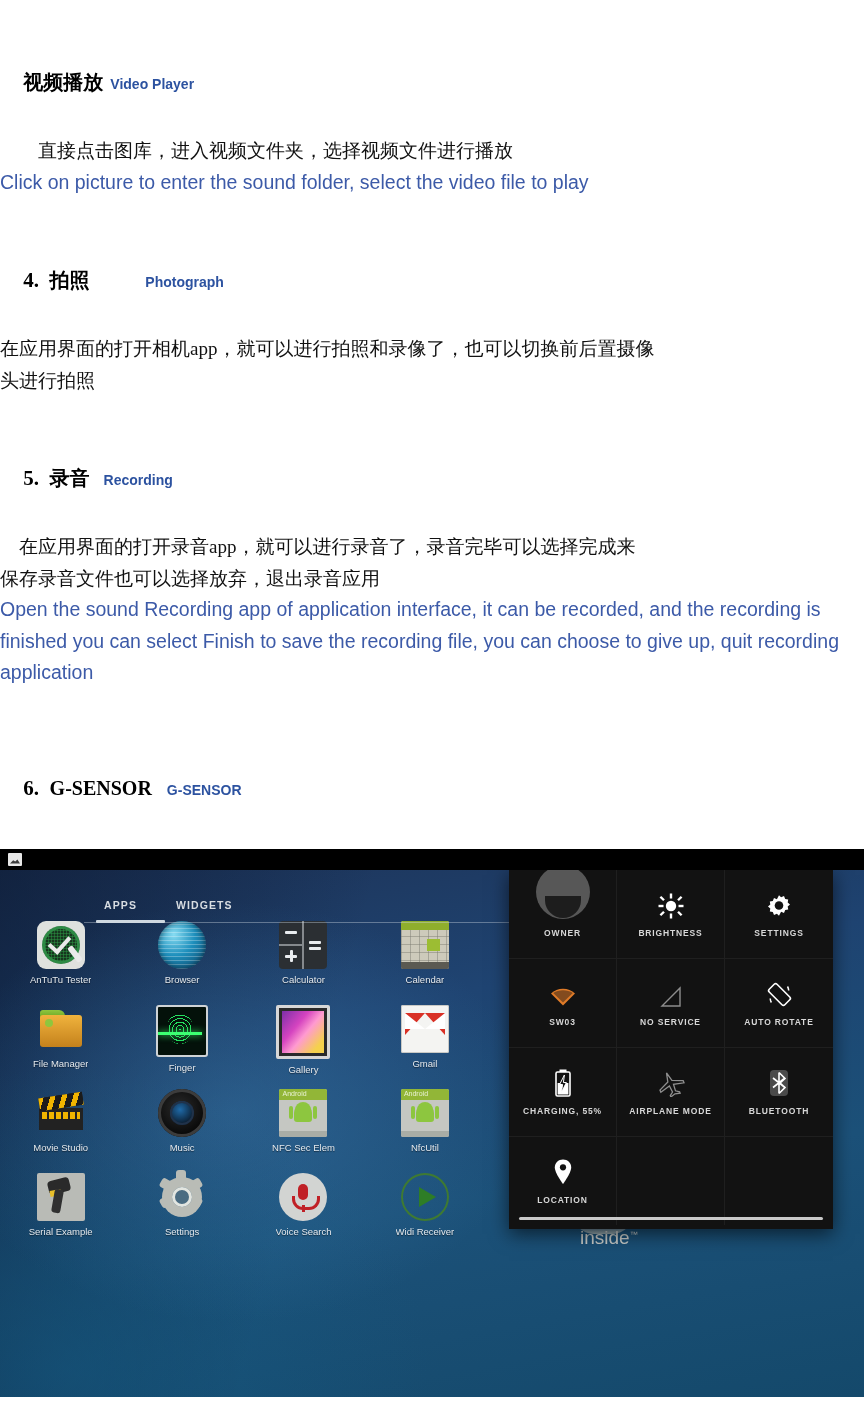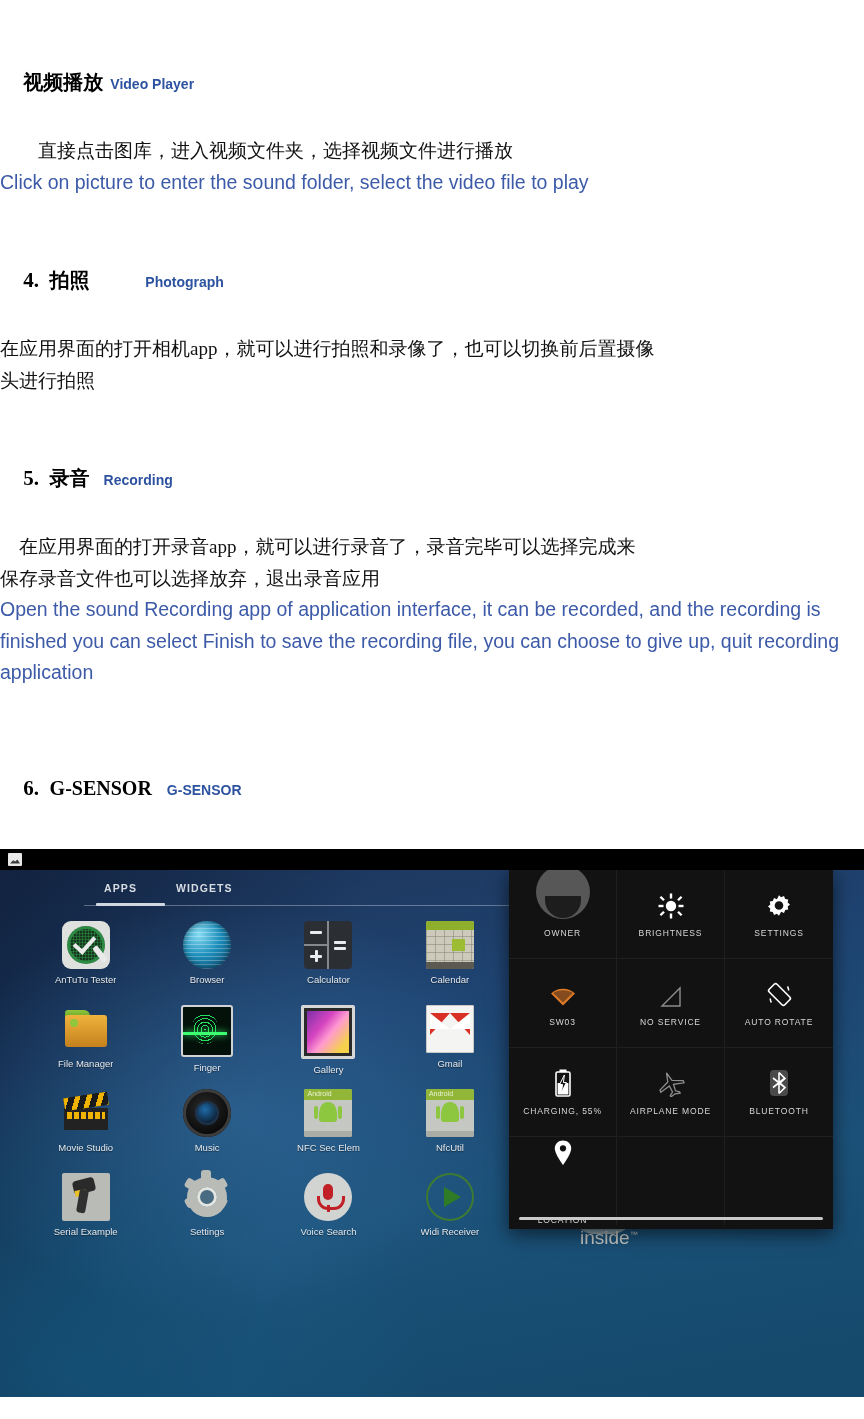--- a/index.html
+++ b/index.html
@@ -80,42 +80,41 @@
     position:absolute;left:8px;top:4px;width:14px;height:13px;
     background:#e8e8e8;border-radius:1px;
   }
   .statusbar .sb-icon:after{
     content:"";position:absolute;left:2px;top:6px;width:10px;height:5px;
     background:#3b3b3b;
     clip-path:polygon(0 100%,32% 35%,52% 62%,74% 20%,100% 100%);
   }
 
   
-  .tabs{position:absolute;top:33px;left:0;width:608px;height:32px;z-index:3;}
+  .tabs{position:absolute;top:50px;left:0;width:608px;height:32px;z-index:3;}
   .tab{
     position:absolute;top:0;
     font-size:10.5px;letter-spacing:1.1px;color:#d8dde2;font-weight:bold;
   }
   .tab.apps{left:104px;}
   .tab.widgets{left:176px;}
   .tabline{
     position:absolute;top:23px;left:84px;width:425px;height:1px;
     background:rgba(205,215,225,.40);
   }
   .tabline-active{
     position:absolute;top:21px;left:96px;width:69px;height:3px;
     background:#cfd8e0;border-radius:1px;
   }
 
   
   .appgrid{
     position:absolute;top:72px;left:0;width:607px;z-index:2;
     display:grid;grid-template-columns:repeat(5,1fr);
     row-gap:8px;
-    padding-left:25px;
   }
   .app{
     display:flex;flex-direction:column;align-items:center;
     height:76px;
   }
   .app .ico{width:48px;height:48px;position:relative;flex:none;}
   .app .lbl{
     margin-top:5px;font-size:9.5px;color:#e4e9ee;text-align:center;
     font-family:"Liberation Sans",sans-serif;
     white-space:nowrap;overflow:hidden;max-width:92px;
@@ -244,21 +243,21 @@
   .ic-widi{border-radius:50%;box-shadow:inset 0 0 0 2px #3f7a32;position:relative;background:transparent;}
   .ic-widi .tri{position:absolute;left:18px;top:14px;width:0;height:0;
     border-left:17px solid #2e7d26;border-top:10px solid transparent;border-bottom:10px solid transparent;}
 
   
   .qs{
     position:absolute;left:509px;top:21px;width:324px;height:359px;
     background:#121212;z-index:5;
     box-shadow:0 5px 18px rgba(0,0,0,.6);
   }
-  .qsgrid{display:grid;grid-template-columns:repeat(3,1fr);}
+  .qsgrid{display:grid;grid-template-columns:repeat(3,1fr);font-weight:bold;}
   .qs-cell{
     height:88px;position:relative;
     display:flex;flex-direction:column;align-items:center;justify-content:center;
     border-right:1px solid rgba(255,255,255,.055);
     border-bottom:1px solid rgba(255,255,255,.055);
   }
   .qs-cell:nth-child(3n){border-right:none;}
   .qs-lbl{
     font-size:8.5px;letter-spacing:.85px;color:#d7d7d7;margin-top:9px;
     font-family:"Liberation Sans",sans-serif;white-space:nowrap;
@@ -606,21 +605,21 @@
         <div class="qs-cell">
           <div class="qs-ico">
             <svg width="22" height="28" viewBox="0 0 22 28">
                 <rect x="2" y="1" width="18" height="26" rx="4" fill="#4a4a4a"></rect>
                 <path d="M11 3.5 L17 9.5 L11 15 L11 3.5 M11 24.5 L17 18.5 L11 13 L11 24.5 M5 9 L17 18.5 M5 18.5 L17 9" stroke="#fff" stroke-width="1.6" fill="none"></path>
               </svg>
           </div>
           <div class="qs-lbl">BLUETOOTH</div>
         </div>
 
-        <div class="qs-cell" style="border-bottom:none;justify-content:space-between;">
+        <div class="qs-cell" style="border-bottom:none;">
           <div class="qs-ico">
             <svg width="20" height="28" viewBox="0 0 20 28">
                 <path d="M10 1.5 C5.3 1.5 1.8 5 1.8 9.5 C1.8 15 10 26 10 26 C10 26 18.2 15 18.2 9.5 C18.2 5 14.7 1.5 10 1.5 Z" fill="#fff"></path>
                 <circle cx="10" cy="9.3" r="3.1" fill="#121212"></circle>
               </svg>
           </div>
           <div class="qs-lbl">LOCATION</div>
         </div>
 
         <div class="qs-cell" style="border-bottom:none;"></div>

